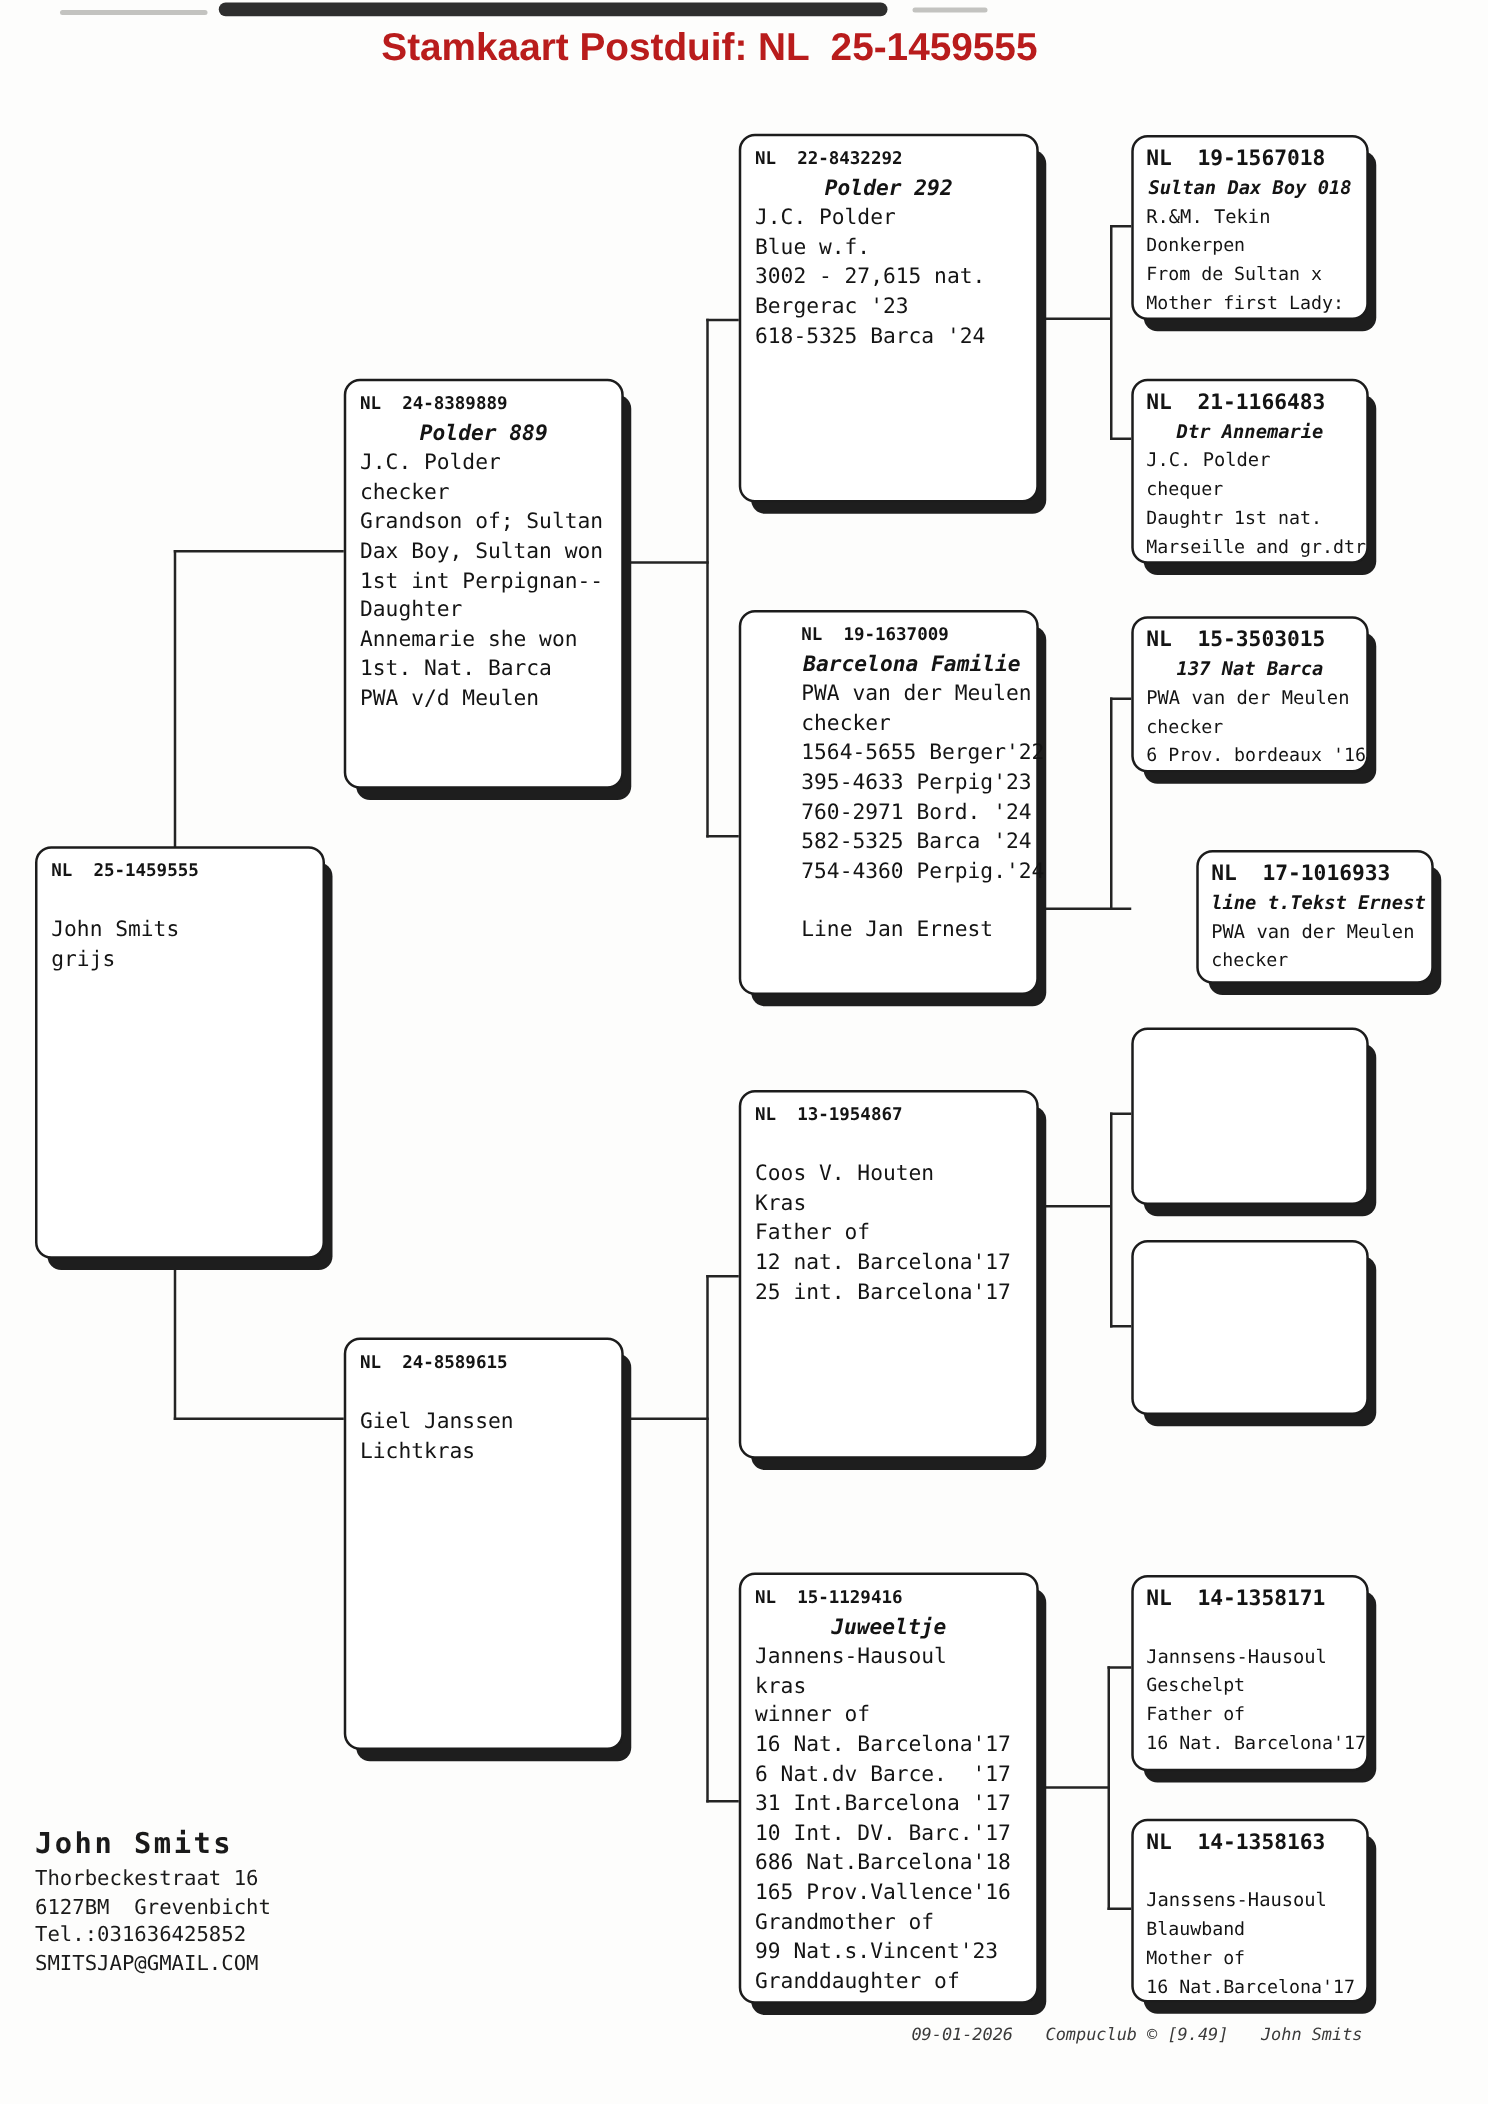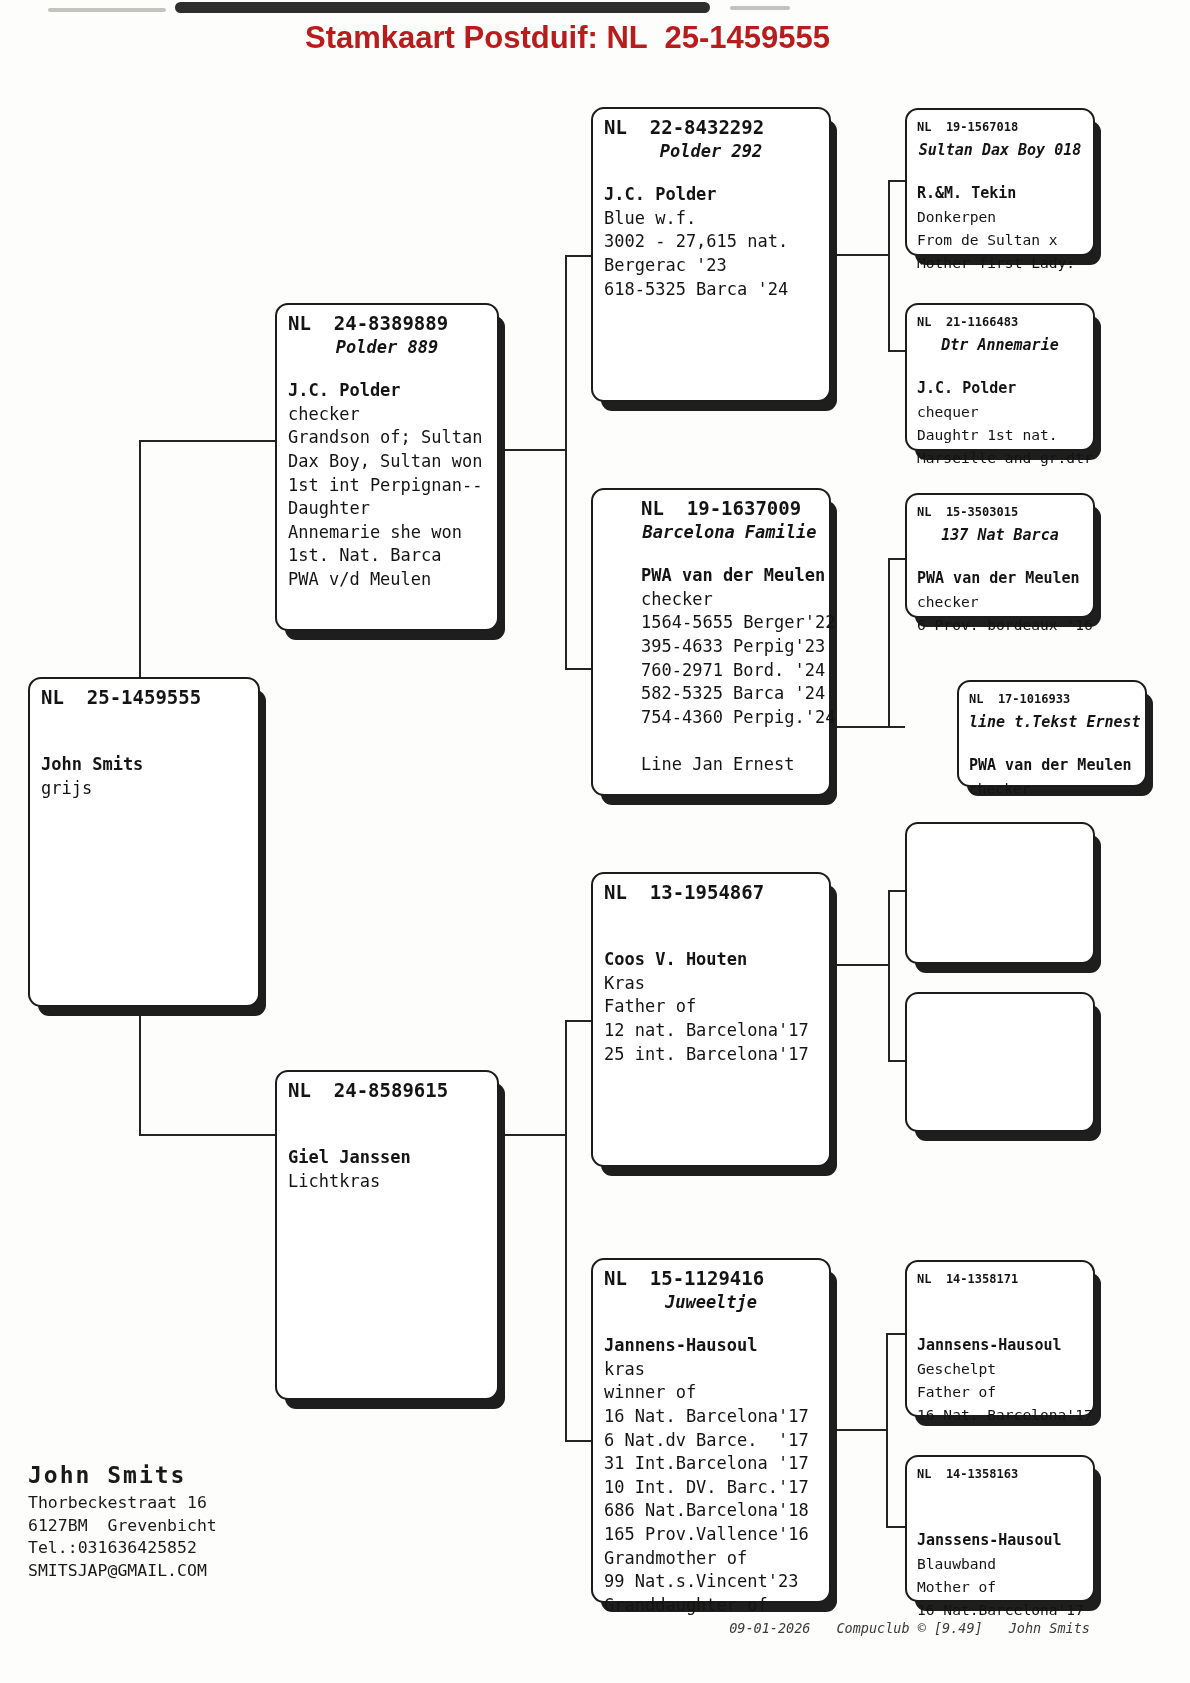--- a/index.html
+++ b/index.html
@@ -20,25 +20,25 @@
   }
   
   .pbox{
     position:absolute;background:#fff;
     border:2px solid #1c1c1c;border-radius:13px;
     box-shadow:8px 11px 0 -2px #1e1e1e;
     padding:7px 11px;box-sizing:border-box;
     font-size:17px;line-height:23.6px;color:#141414;
   }
   .row{white-space:pre;}
-  .row.id{font-weight:bold;font-size:19px;}
+  .row.id{font-weight:bold;font-size:14px;}
   .row.name{font-weight:bold;font-style:italic;text-align:center;}
-  .row.owner{font-weight:bold;margin-top:20px;}
+  .row.owner{font-weight:normal;}
   .pbox.small{font-size:14.6px;line-height:23px;padding:6px 10px;}
-  .pbox.small .row.id{font-size:12px;}
+  .pbox.small .row.id{font-size:17px;}
   .pbox.small .row.name{font-size:15px;}
   .pbox.small .row.owner{font-size:15px;}
   
   .b-subject {left:28px; top:677px; width:232px;height:330px;}
   .b-sire    {left:275px;top:303px; width:224px;height:328px;}
   .b-dam     {left:275px;top:1070px;width:224px;height:330px;}
   .b-ss      {left:591px;top:107px; width:240px;height:295px;}
   .b-sd      {left:591px;top:488px; width:240px;height:308px;padding-left:48px;}
   .b-ds      {left:591px;top:872px; width:240px;height:295px;}
   .b-dd      {left:591px;top:1258px;width:240px;height:345px;}

